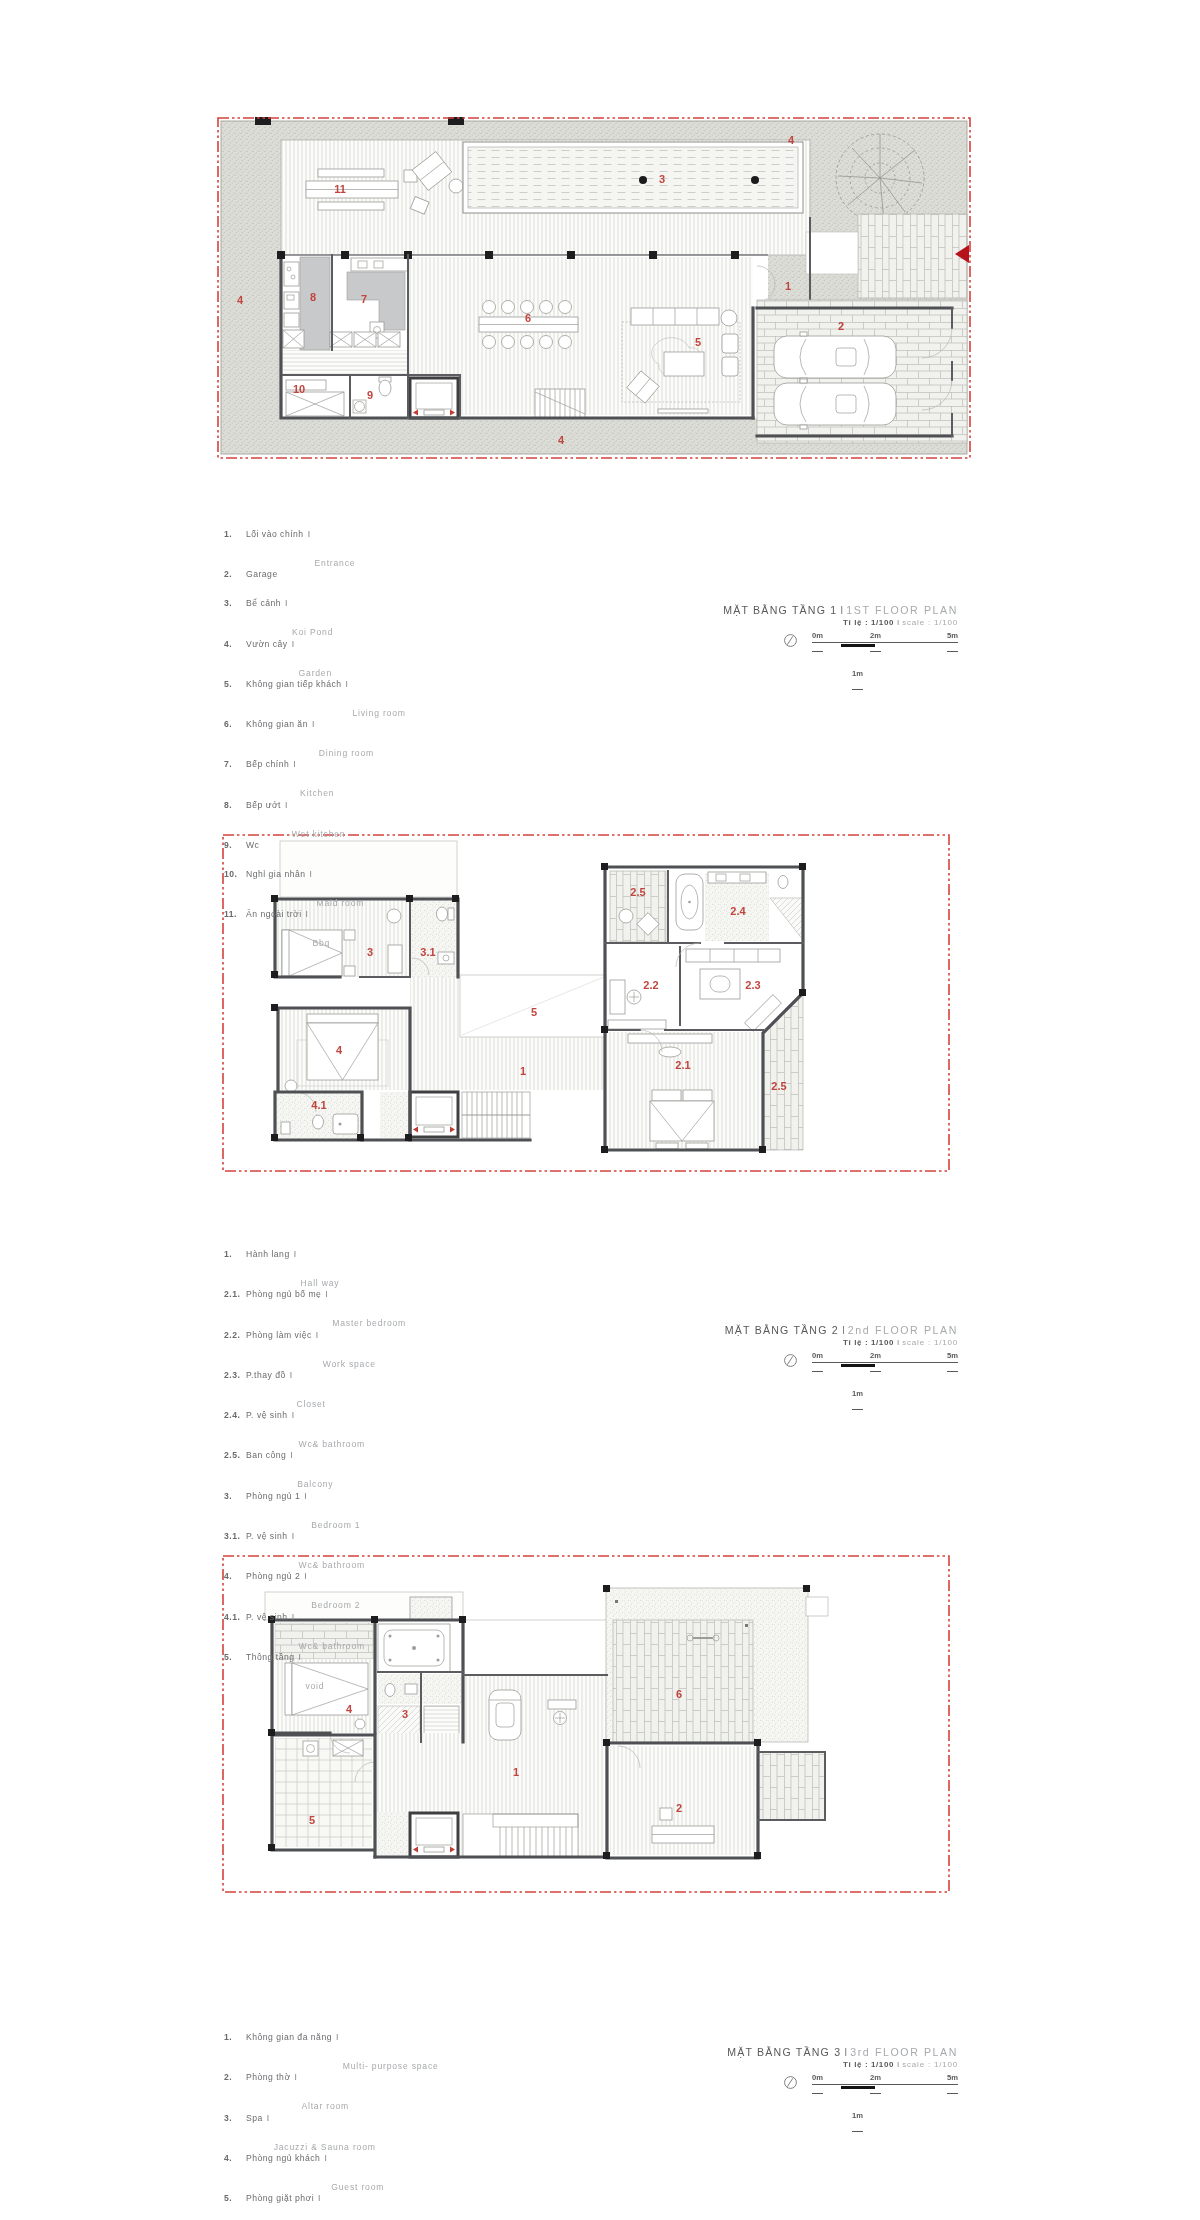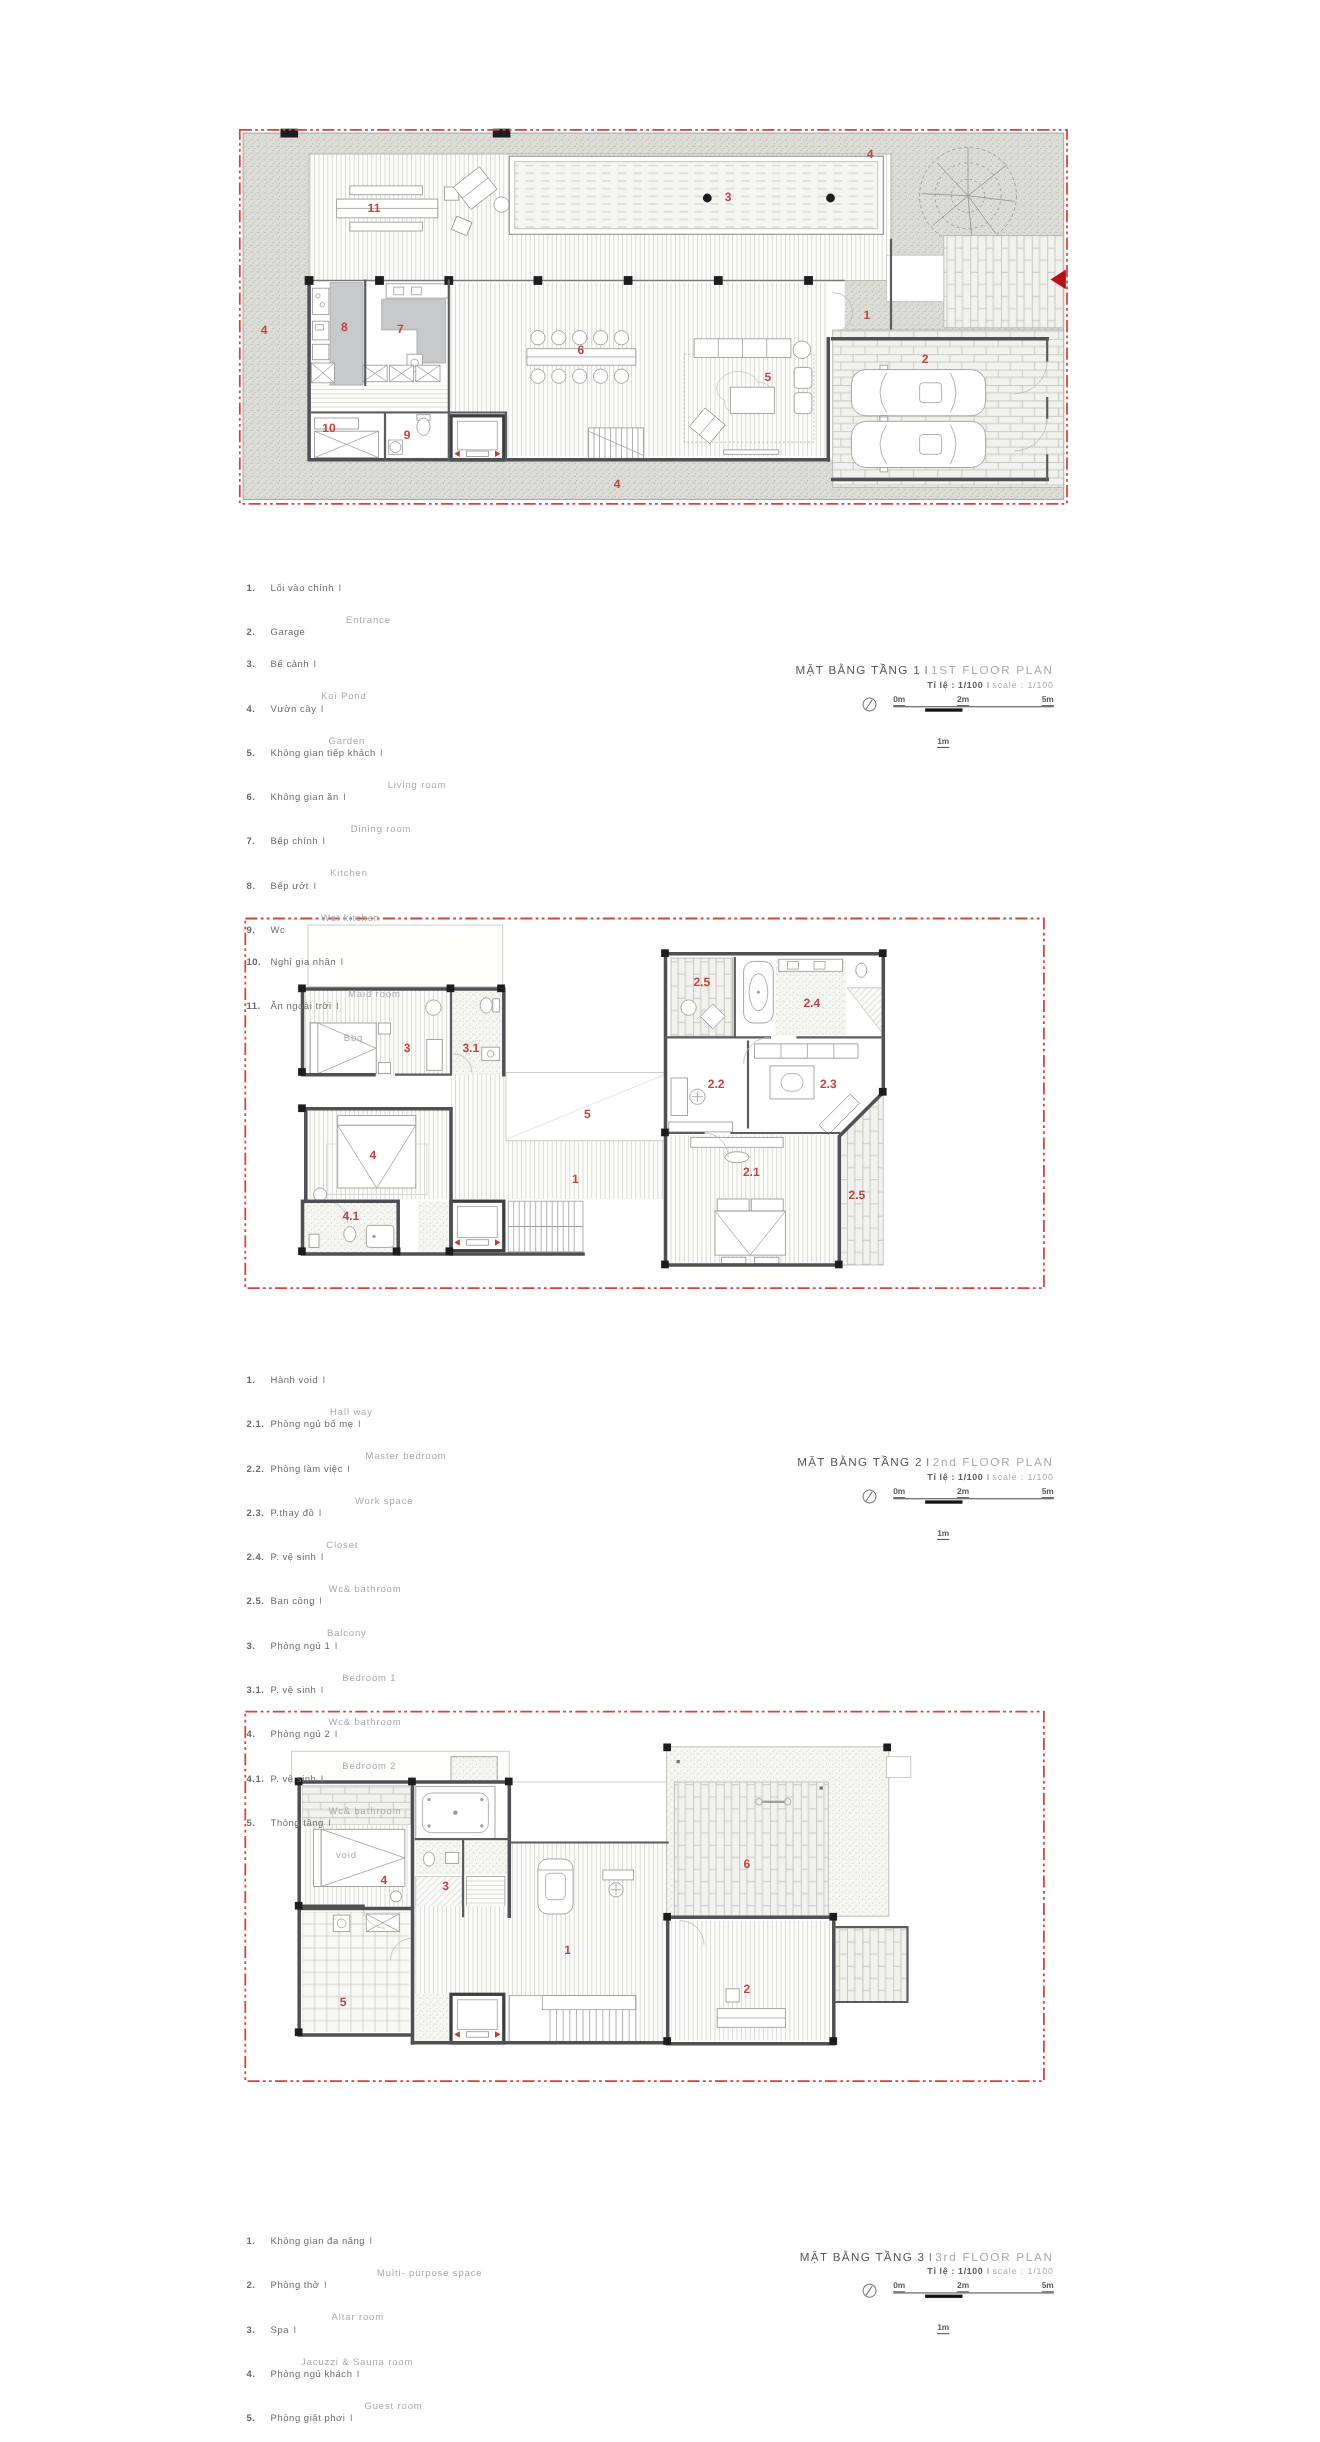--- a/index.html
+++ b/index.html
@@ -32,21 +32,21 @@
   .title-line{font-size:10.6px;white-space:nowrap;}
   .tvn{color:#58595b;font-weight:normal;letter-spacing:1.2px;}
   .tsep{color:#808184;margin:0 3px;}
   .ten{color:#a7a9ac;letter-spacing:1.6px;}
   .scale-line{font-size:8px;margin-top:2px;white-space:nowrap;}
   .svn{color:#58595b;font-weight:bold;letter-spacing:0.6px;}
   .sen{color:#a7a9ac;letter-spacing:0.8px;}
   .sb-row{position:relative;margin-top:4px;height:18px;}
   .scalebar{position:absolute;right:0;top:0;width:146px;height:14px;}
   .tick{position:absolute;top:0;font-size:7.6px;color:#58595b;font-weight:bold;
-        border-bottom:1px solid #58595b;padding-bottom:1px;}
+        border-bottom:1px solid #58595b;padding-bottom:11px;}
   .t0{left:0;} .t1{left:40px;margin-top:38px;} .t2{left:58px;} .t3{right:0;}
   .sb-line{position:absolute;left:0;right:0;top:11px;border-top:1px solid #58595b;}
   .sb-thick{position:absolute;left:29px;width:34px;top:12.5px;height:3px;background:#141414;}
   .sb-icon{position:absolute;right:160px;top:2px;width:15px;height:15px;}
 </style>
 </head>
 <body>
 
 <div class="page">
 
@@ -621,21 +621,21 @@
           <span class="tick t3">5m</span>
       <div class="sb-line"></div>
           <div class="sb-thick"></div>
     </div>
   </div>
 </div>
 
 <div class="legend" style="top:1249px">
   <div class="lrow">
         <span class="lno">1.</span>
-        <span class="lvn">Hành void</span>
+        <span class="lvn">Hành lang</span>
         <span class="lsep">I</span>
         <span class="len">Hall way</span>
       </div>
   <div class="lrow">
         <span class="lno">2.1.</span>
         <span class="lvn">Phòng ngủ bố mẹ</span>
         <span class="lsep">I</span>
         <span class="len">Master bedroom</span>
       </div>
   <div class="lrow">

